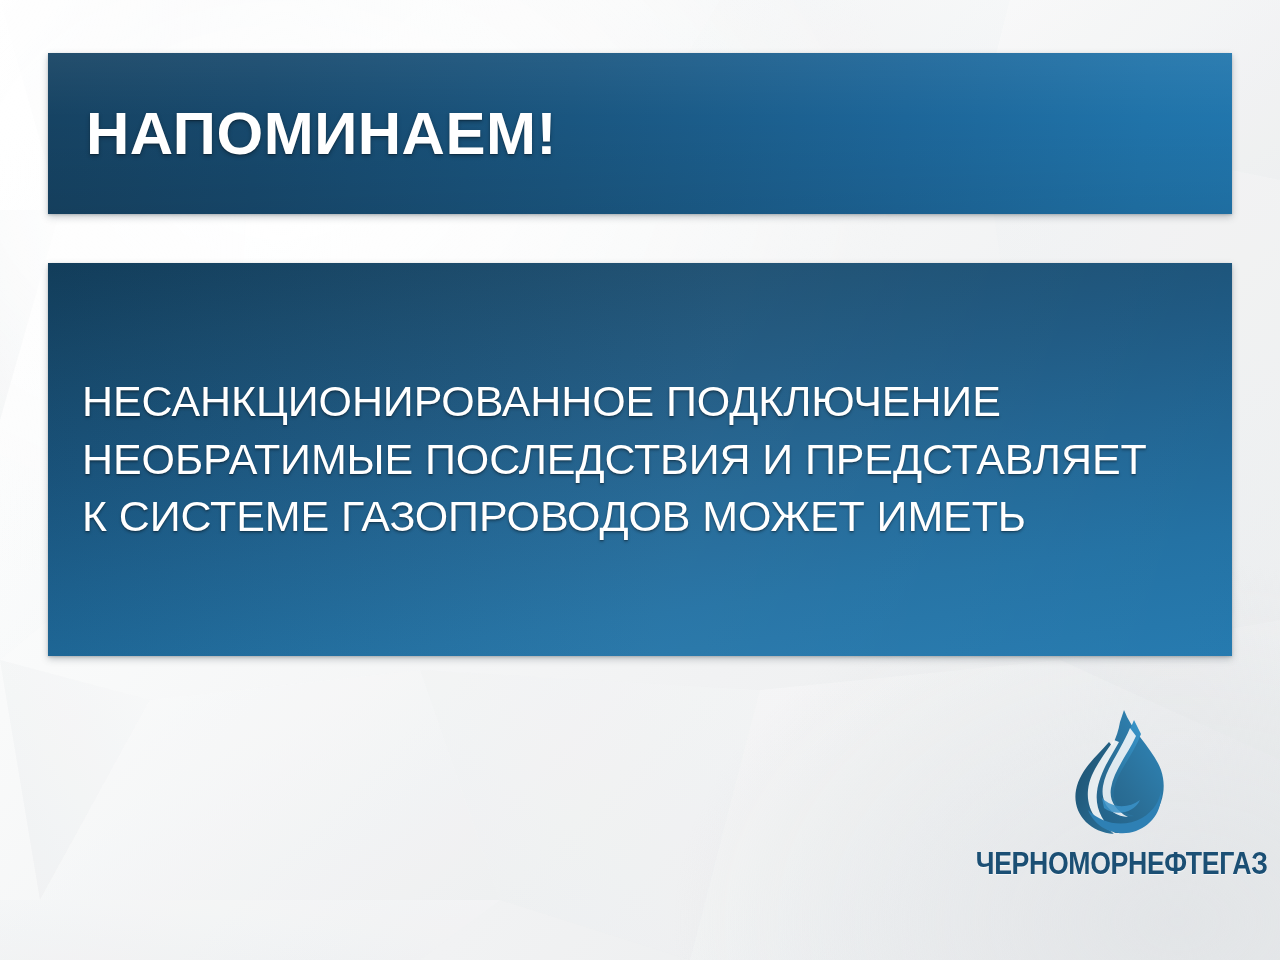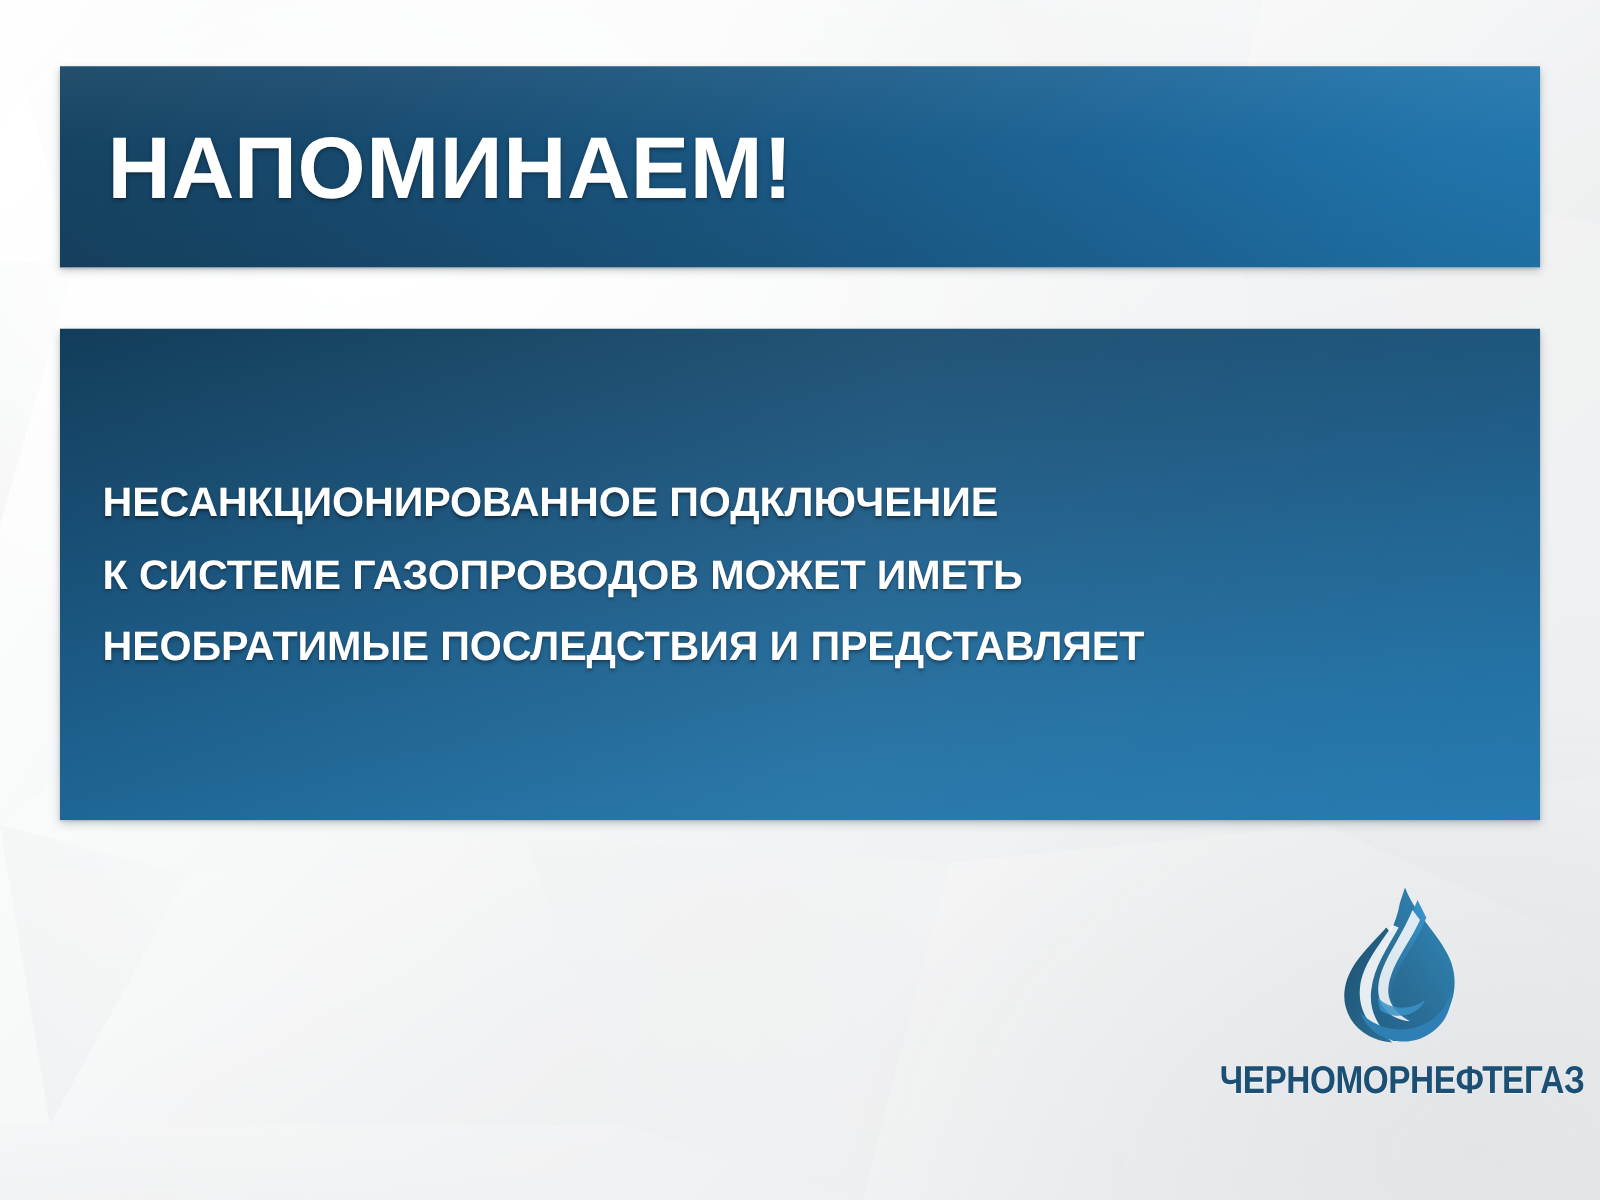--- a/index.html
+++ b/index.html
@@ -71,21 +71,21 @@
     background: linear-gradient(180deg, rgba(255,255,255,0.06) 0%, rgba(255,255,255,0) 40%, rgba(0,0,0,0.07) 100%);
     pointer-events: none;
   }
 
   .title-text {
     position: relative;
     z-index: 2;
     margin: 0;
     padding-left: 38px;
     color: #ffffff;
-    font-size: 70px;
+    font-size: 60px;
     font-weight: bold;
     letter-spacing: 0.5px;
     line-height: 1;
     text-shadow: 0 2px 4px rgba(0,0,0,0.30), 0 1px 1px rgba(0,0,0,0.25);
     white-space: nowrap;
   }
 
   .message-banner {
     left: 48px;
     top: 263px;
@@ -108,22 +108,22 @@
     background: linear-gradient(100deg, rgba(0,0,0,0.05) 0%, rgba(255,255,255,0.05) 55%, rgba(255,255,255,0.02) 100%);
     pointer-events: none;
   }
 
   .message-text {
     position: relative;
     z-index: 2;
     padding-left: 34px;
     padding-right: 10px;
     color: #ffffff;
-    font-size: 33px;
-    font-weight: bold;
+    font-size: 43px;
+    font-weight: normal;
     line-height: 57.5px;
     letter-spacing: -0.1px;
     text-shadow: 0 2px 3px rgba(0,0,0,0.28), 0 1px 1px rgba(0,0,0,0.22);
     white-space: nowrap;
   }
   .message-text .line { display: block; }
 
   
   .logo {
     position: absolute;
@@ -189,22 +189,22 @@
   </svg>
   <div class="bg-vignette"></div>
 
   <div class="banner title-banner">
     <h1 class="title-text">НАПОМИНАЕМ!</h1>
   </div>
 
   <div class="banner message-banner">
     <div class="message-text">
       <span class="line">НЕСАНКЦИОНИРОВАННОЕ ПОДКЛЮЧЕНИЕ</span>
+      <span class="line">НЕОБРАТИМЫЕ ПОСЛЕДСТВИЯ И ПРЕДСТАВЛЯЕТ</span>
       <span class="line">К СИСТЕМЕ ГАЗОПРОВОДОВ МОЖЕТ ИМЕТЬ</span>
-      <span class="line">НЕОБРАТИМЫЕ ПОСЛЕДСТВИЯ И ПРЕДСТАВЛЯЕТ</span>
     </div>
   </div>
 
   <div class="logo">
     <svg class="logo-mark" viewBox="0 0 120 136" xmlns="http://www.w3.org/2000/svg">
       <defs>
         <linearGradient id="flameOuter" x1="0" y1="1" x2="1" y2="0">
           <stop offset="0%" stop-color="#1f5c82"></stop>
           <stop offset="45%" stop-color="#2a6e96"></stop>
           <stop offset="100%" stop-color="#3089bd"></stop>

